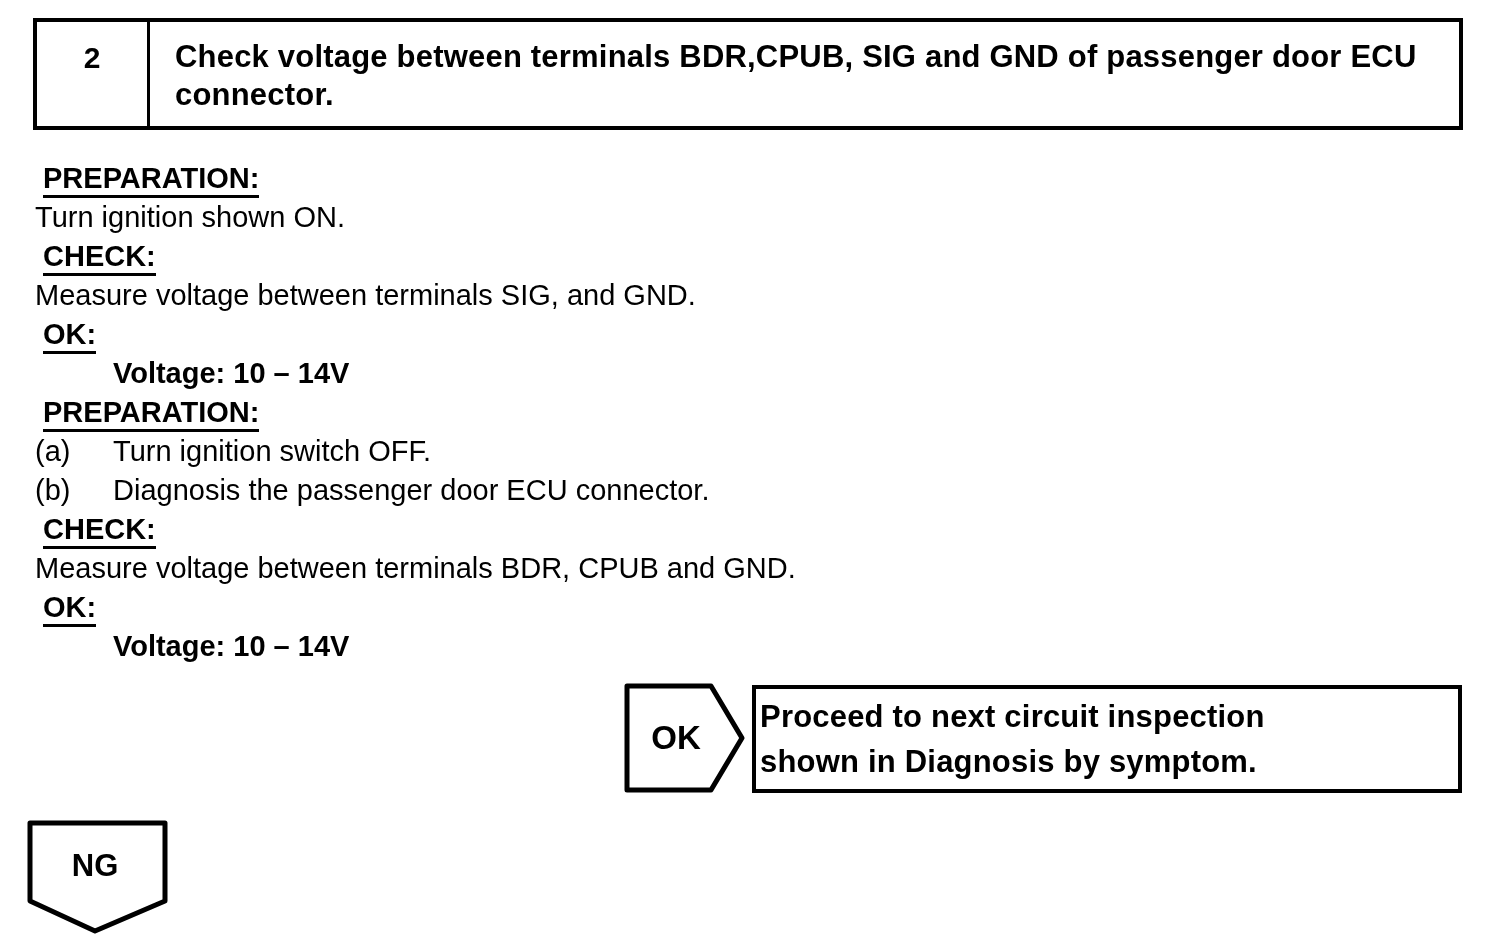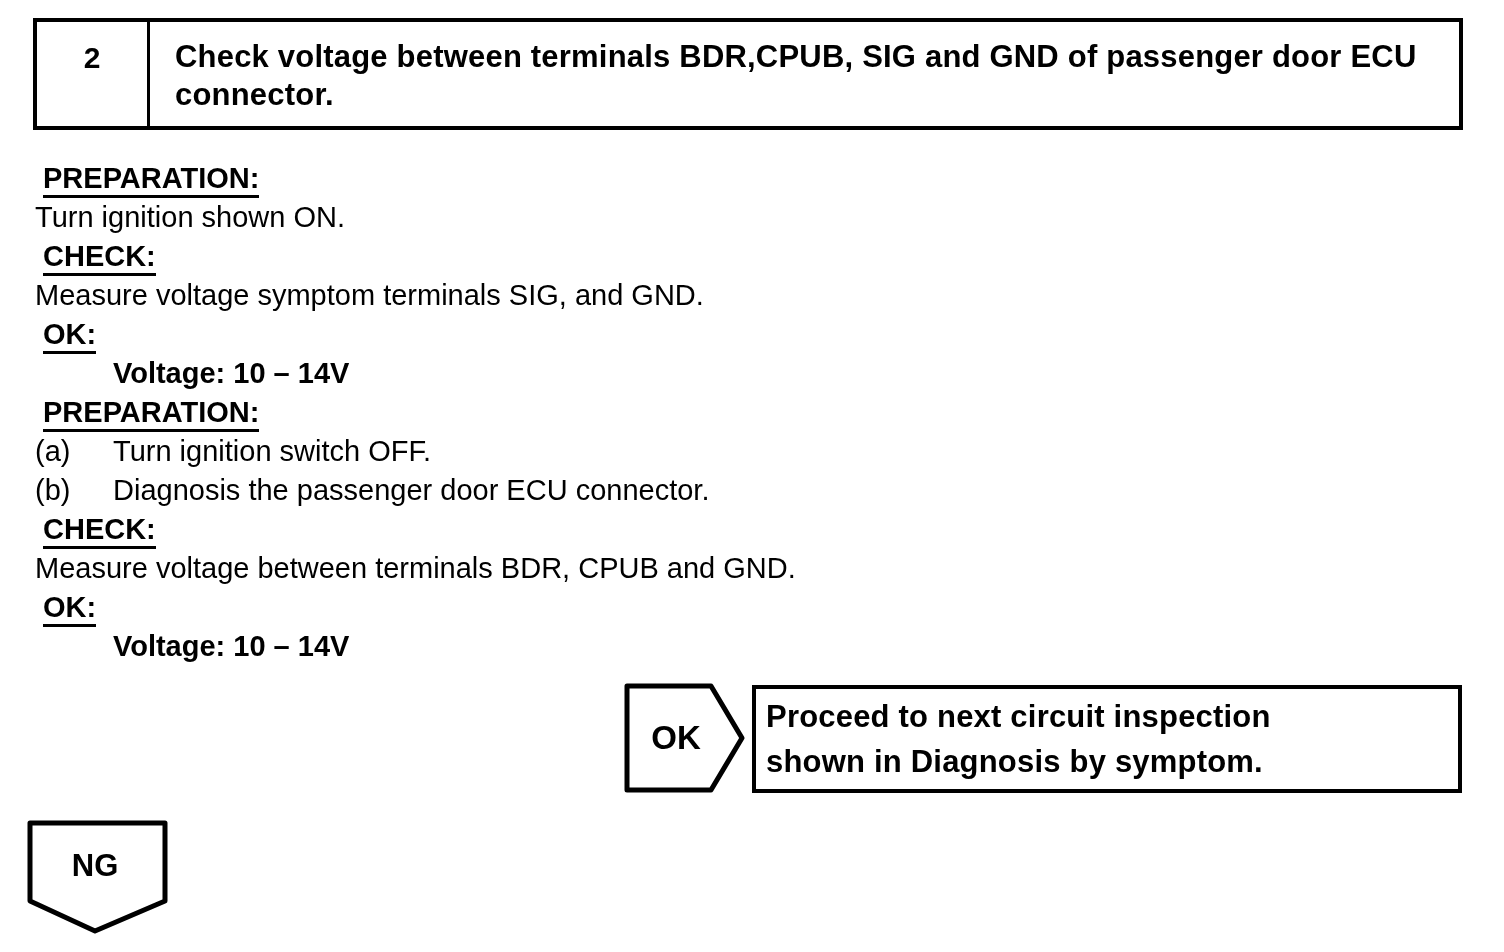--- a/index.html
+++ b/index.html
@@ -64,41 +64,41 @@
   .flow-label {
     font-family: "Liberation Sans", sans-serif;
     font-weight: 700;
   }
   .result-box {
     position: absolute; left: 752px; top: 685px;
     width: 710px; height: 108px;
     border: 4px solid #000;
     background: #fff;
     display: flex; flex-direction: column; justify-content: center;
-    padding-left: 10px;
+    padding-left: 4px;
     font-weight: 700; font-size: 31px; line-height: 45px;
     letter-spacing: 0.2px;
     white-space: nowrap;
   }
 </style>
 </head>
 <body>
 
 <div class="page">
 
   <div class="header-box">
     <div class="step-cell">2</div>
     <div class="title-cell">Check voltage between terminals BDR,CPUB, SIG and GND of passenger door ECU connector.</div>
   </div>
 
   <div class="procedure">
     <div class="row heading"><span>PREPARATION:</span></div>
     <div class="row text">Turn ignition shown ON.</div>
     <div class="row heading"><span>CHECK:</span></div>
-    <div class="row text">Measure voltage symptom terminals SIG, and GND.</div>
+    <div class="row text">Measure voltage between terminals SIG, and GND.</div>
     <div class="row heading"><span>OK:</span></div>
     <div class="row spec">Voltage: 10 – 14V</div>
     <div class="row heading"><span>PREPARATION:</span></div>
     <div class="row lettered">
       <span class="letter">(a)</span>
       <span>Turn ignition switch OFF.</span>
     </div>
     <div class="row lettered">
       <span class="letter">(b)</span>
       <span>Diagnosis the passenger door ECU connector.</span>

